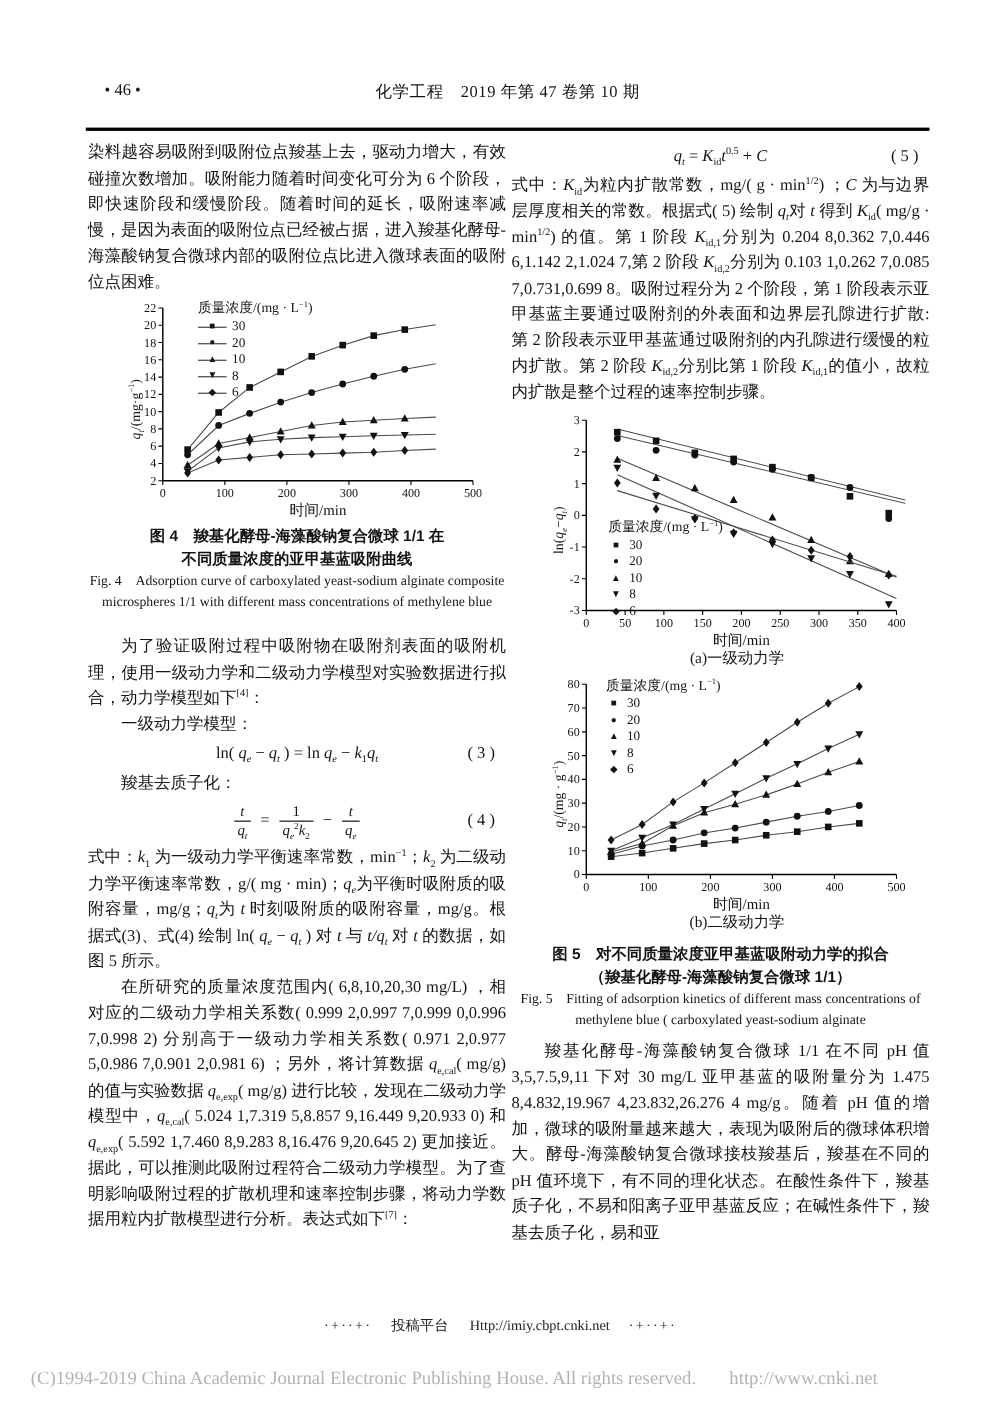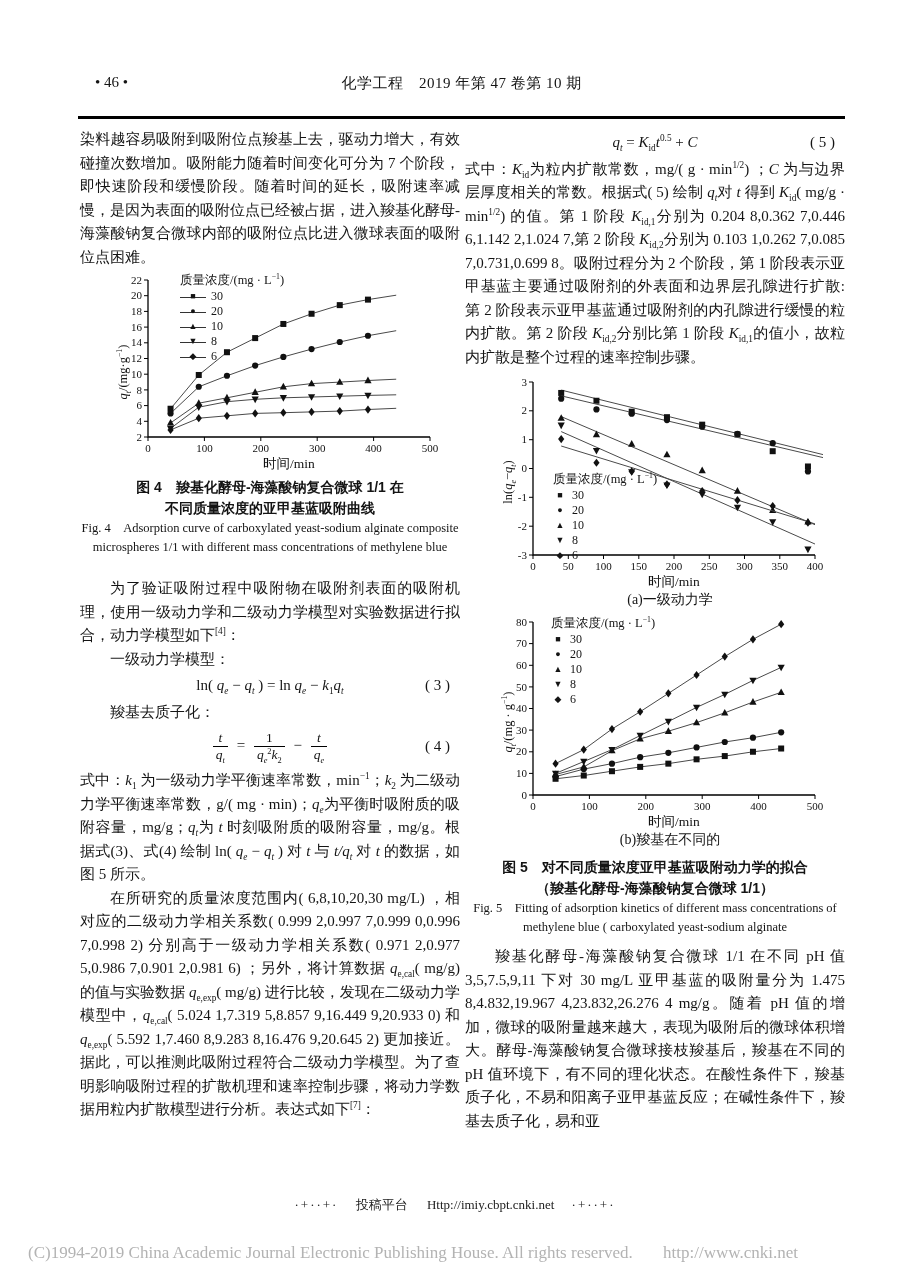--- a/index.html
+++ b/index.html
@@ -62,21 +62,21 @@
 </head>
 <body>
 
 <div>
 
   <div class="hdr-page-num">• 46 •</div>
   <div class="hdr-journal">化学工程　2019 年第 47 卷第 10 期</div>
   <div class="hdr-rule"></div>
 
   <div class="col col-left">
-    <p class="body-p">染料越容易吸附到吸附位点羧基上去，驱动力增大，有效碰撞次数增加。吸附能力随着时间变化可分为 7 个阶段，即快速阶段和缓慢阶段。随着时间的延长，吸附速率减慢，是因为表面的吸附位点已经被占据，进入羧基化酵母-海藻酸钠复合微球内部的吸附位点比进入微球表面的吸附位点困难。</p>
+    <p class="body-p">染料越容易吸附到吸附位点羧基上去，驱动力增大，有效碰撞次数增加。吸附能力随着时间变化可分为 6 个阶段，即快速阶段和缓慢阶段。随着时间的延长，吸附速率减慢，是因为表面的吸附位点已经被占据，进入羧基化酵母-海藻酸钠复合微球内部的吸附位点比进入微球表面的吸附位点困难。</p>
 
     <div class="fig-block">
       <div class="chart-wrap">
         <div class="ylabel"><span style="font-style: italic;">q</span><sub style="font-style: italic;">t</sub><span>/(mg·g</span><sup>−1</sup><span>)</span></div>
         <svg viewBox="0 0 330 198" width="330" height="198">
             <path d="M40 7 L40 164 L322 164" fill="none" stroke="#000" stroke-width="1.3"></path>
             <line x1="40.0" y1="164" x2="40.0" y2="168" stroke="#000" stroke-width="1"></line>
             <text x="40.0" y="179" text-anchor="middle" font-size="11" fill="#111">0</text>
             <line x1="96.4" y1="164" x2="96.4" y2="168" stroke="#000" stroke-width="1"></line>
             <text x="96.4" y="179" text-anchor="middle" font-size="11" fill="#111">100</text>
@@ -437,21 +437,21 @@
             <div class="leg-item">
               <span class="leg-sample nl"><span class="leg-mark">▼</span></span>
               <span class="leg-label">8</span>
             </div>
             <div class="leg-item">
               <span class="leg-sample nl"><span class="leg-mark">◆</span></span>
               <span class="leg-label">6</span>
             </div>
           </div>
       </div>
-      <div class="sub-cap">(b)羧基在不同的</div>
+      <div class="sub-cap">(b)二级动力学</div>
 
       <div class="cap-zh first">图 5　对不同质量浓度亚甲基蓝吸附动力学的拟合</div>
       <div class="cap-zh">（羧基化酵母-海藻酸钠复合微球 1/1）</div>
       <div class="cap-en">Fig. 5　Fitting of adsorption kinetics of different mass concentrations of</div>
       <div class="cap-en">methylene blue ( carboxylated yeast-sodium alginate</div>
     </div>
 
     <p class="body-p indent">羧基化酵母-海藻酸钠复合微球 1/1 在不同 pH 值 3,5,7.5,9,11 下对 30 mg/L 亚甲基蓝的吸附量分为 1.475 8,4.832,19.967 4,23.832,26.276 4 mg/g。随着 pH 值的增加，微球的吸附量越来越大，表现为吸附后的微球体积增大。酵母-海藻酸钠复合微球接枝羧基后，羧基在不同的 pH 值环境下，有不同的理化状态。在酸性条件下，羧基质子化，不易和阳离子亚甲基蓝反应；在碱性条件下，羧基去质子化，易和亚</p>
   </div>
 

